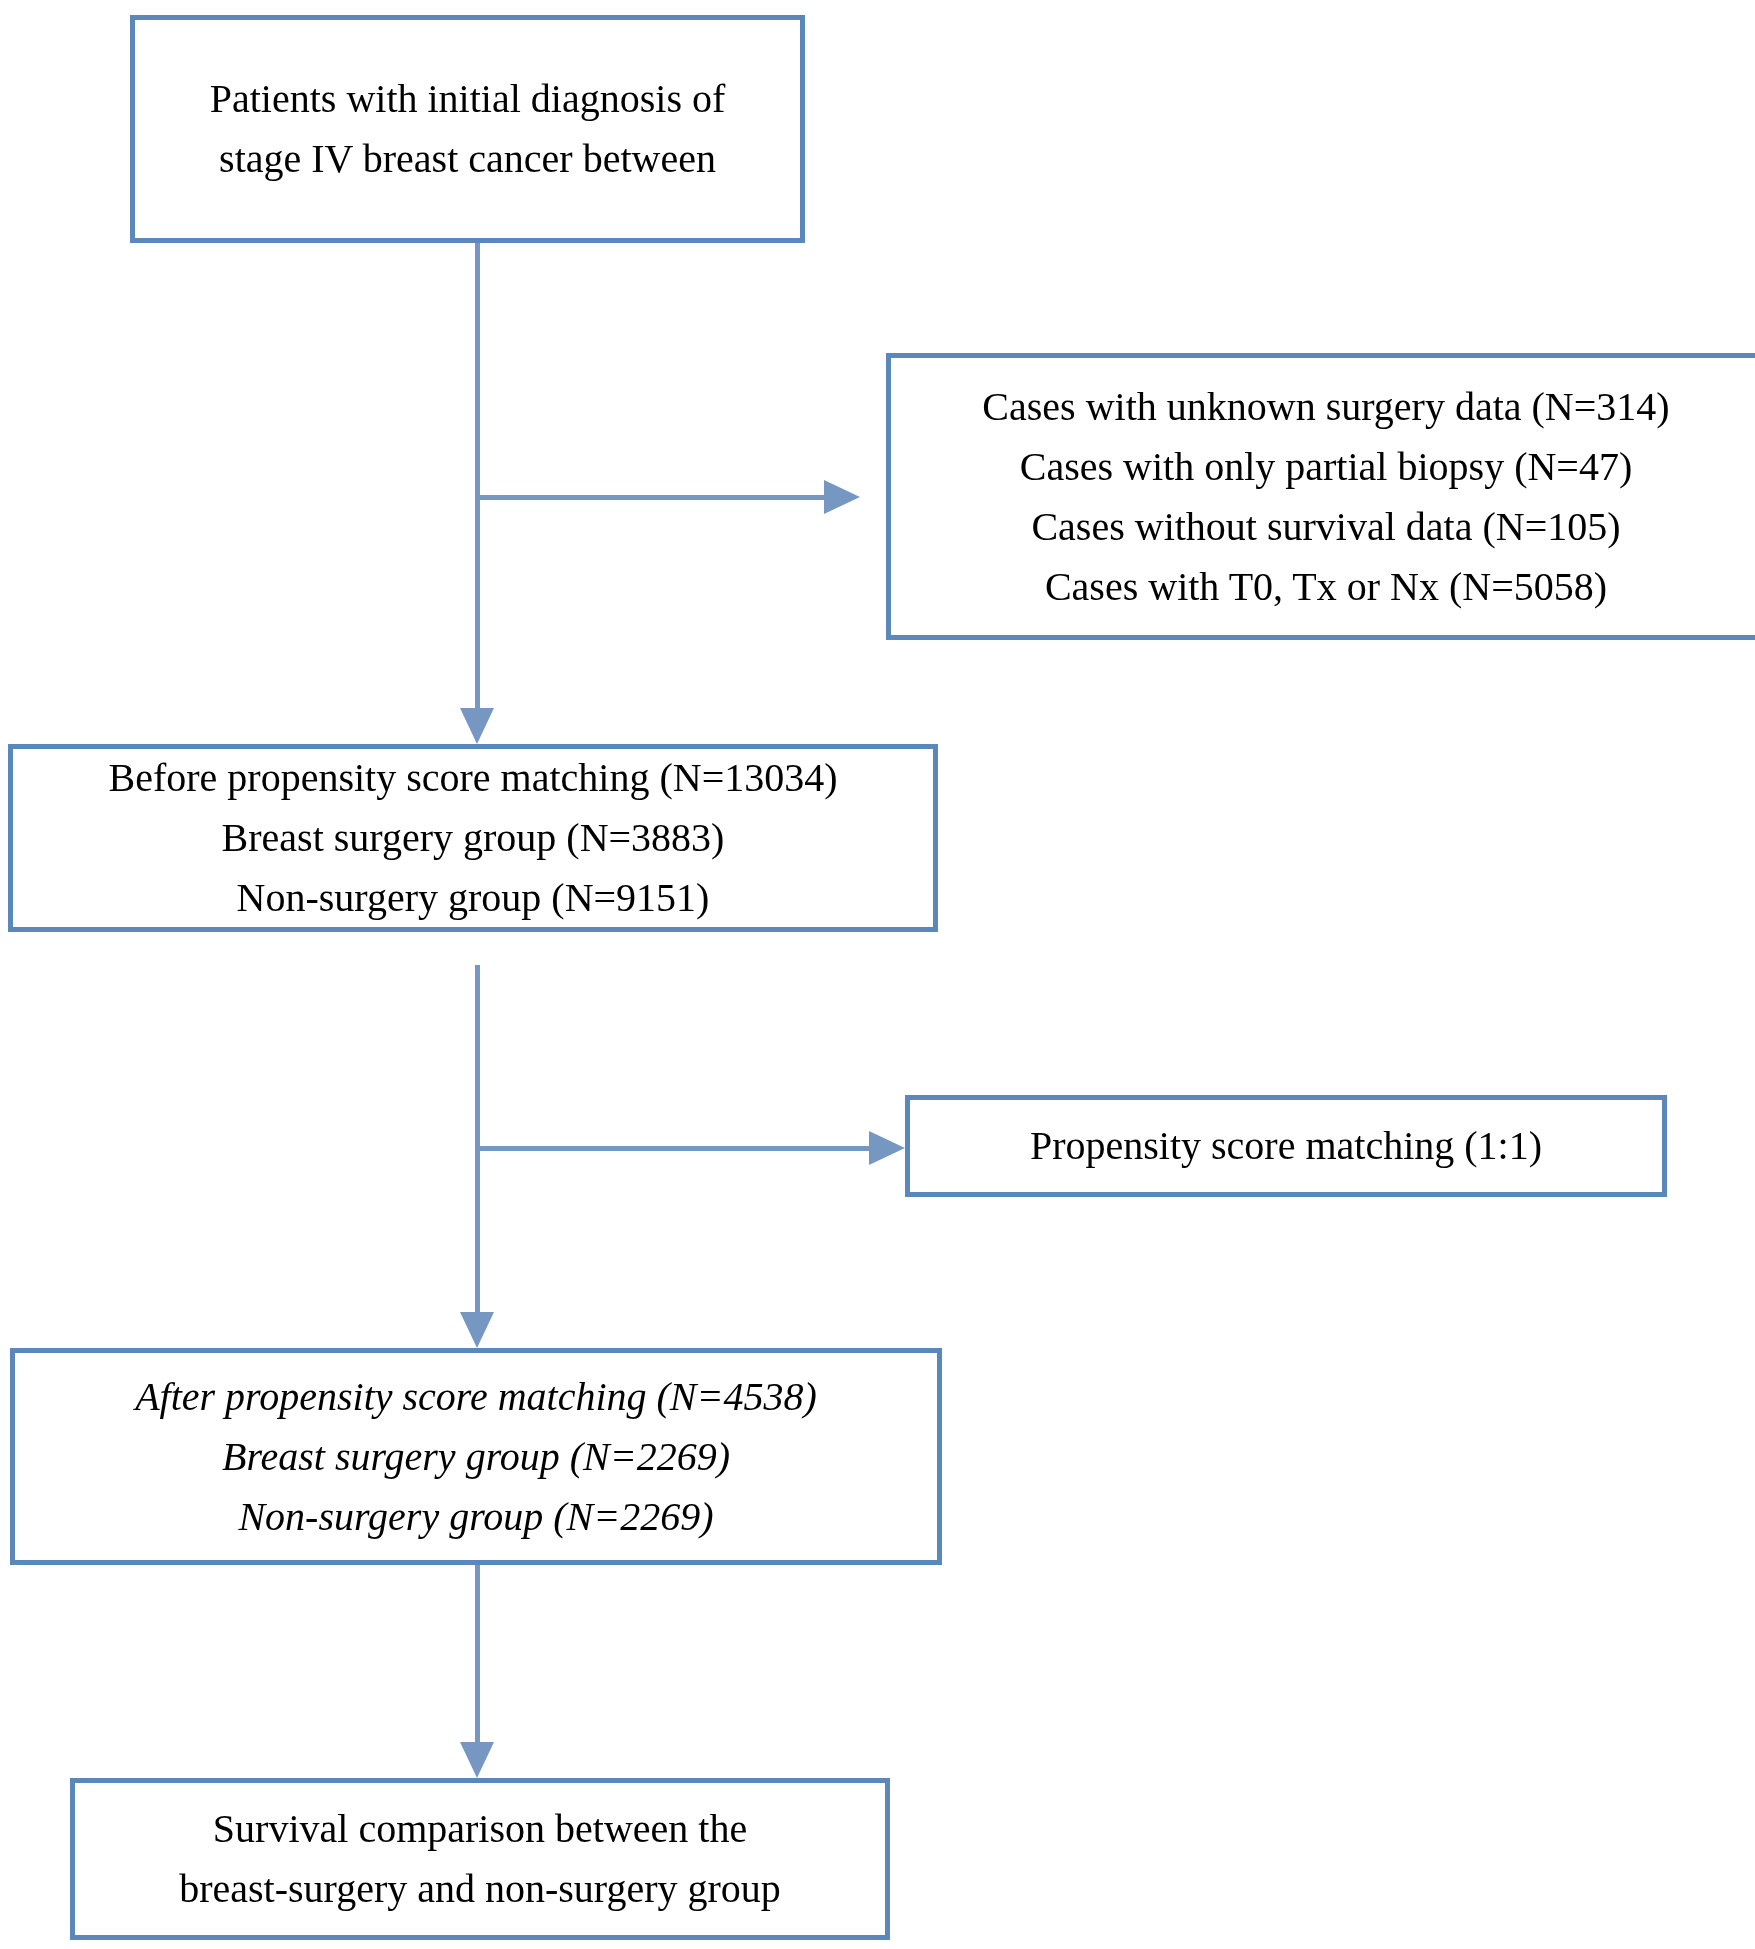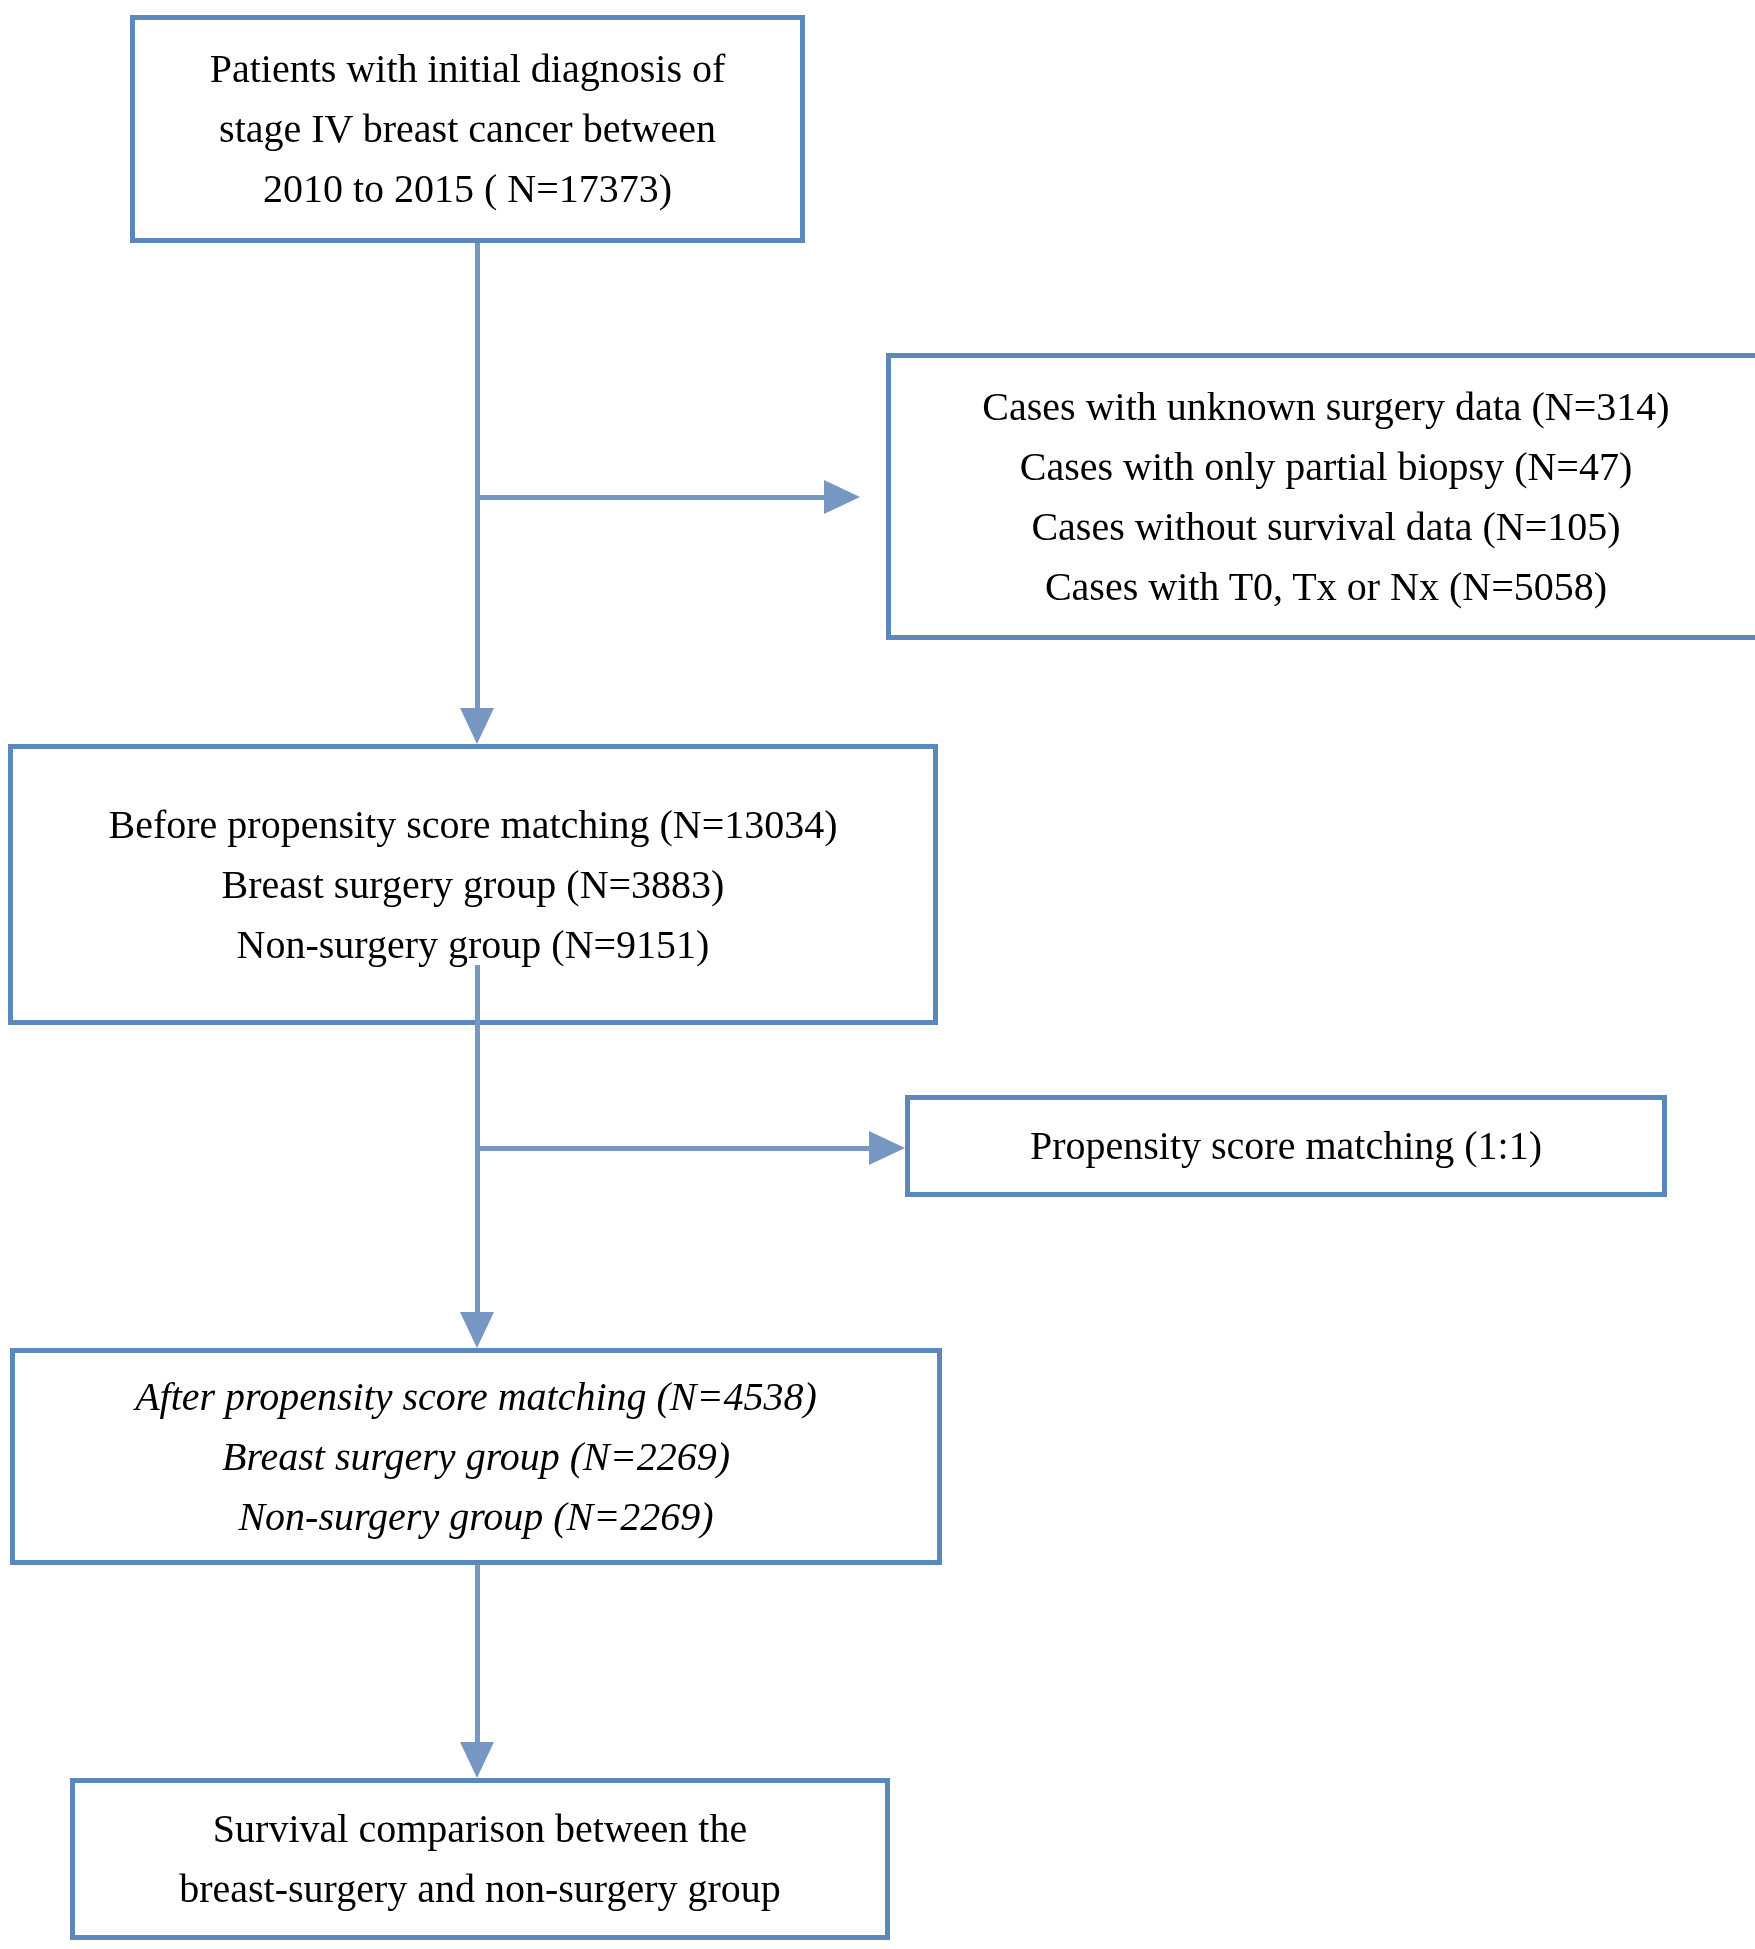--- a/index.html
+++ b/index.html
@@ -48,21 +48,21 @@
     border-top: 36px solid #7597c2;
   }
   .arrow-right {
     border-top: 17px solid transparent;
     border-bottom: 17px solid transparent;
     border-left: 36px solid #7597c2;
   }
   
   #box-initial  { left: 130px; top: 15px;   width: 675px; height: 228px; }
   #box-excluded { left: 860px; top: 353px;  width: 880px; height: 287px; margin-left: 26px; }
-  #box-before   { left: 8px;   top: 744px;  width: 930px; height: 281px; }
+  #box-before   { left: 8px;   top: 744px;  width: 930px; height: 188px; }
   #box-psm      { left: 905px; top: 1095px; width: 762px; height: 102px; }
   #box-after    { left: 10px;  top: 1348px; width: 932px; height: 217px; font-style: italic; }
   #box-survival { left: 70px;  top: 1778px; width: 820px; height: 162px; }
 
   
   #v1 { left: 475px; top: 243px;  width: 5px; height: 467px; }
   #a1 { left: 460px; top: 708px; }
   #h1 { left: 475px; top: 495px;  width: 351px; height: 5px; }
   #ah1 { left: 824px; top: 480px; }
 
@@ -75,21 +75,20 @@
   #a3 { left: 460px; top: 1742px; }
 </style>
 </head>
 <body>
 
 <div id="canvas">
 
   <div class="box" id="box-initial">
     <span class="line">Patients with initial diagnosis of</span>
     <span class="line">stage IV breast cancer between</span>
-    <span class="line">2010 to 2015 ( N=17373)</span>
   </div>
 
   <div class="connector" id="v1"></div>
   <div class="arrowhead arrow-down" id="a1"></div>
 
   <div class="connector" id="h1"></div>
   <div class="arrowhead arrow-right" id="ah1"></div>
 
   <div class="box" id="box-excluded">
     <span class="line">Cases with unknown surgery data (N=314)</span>

